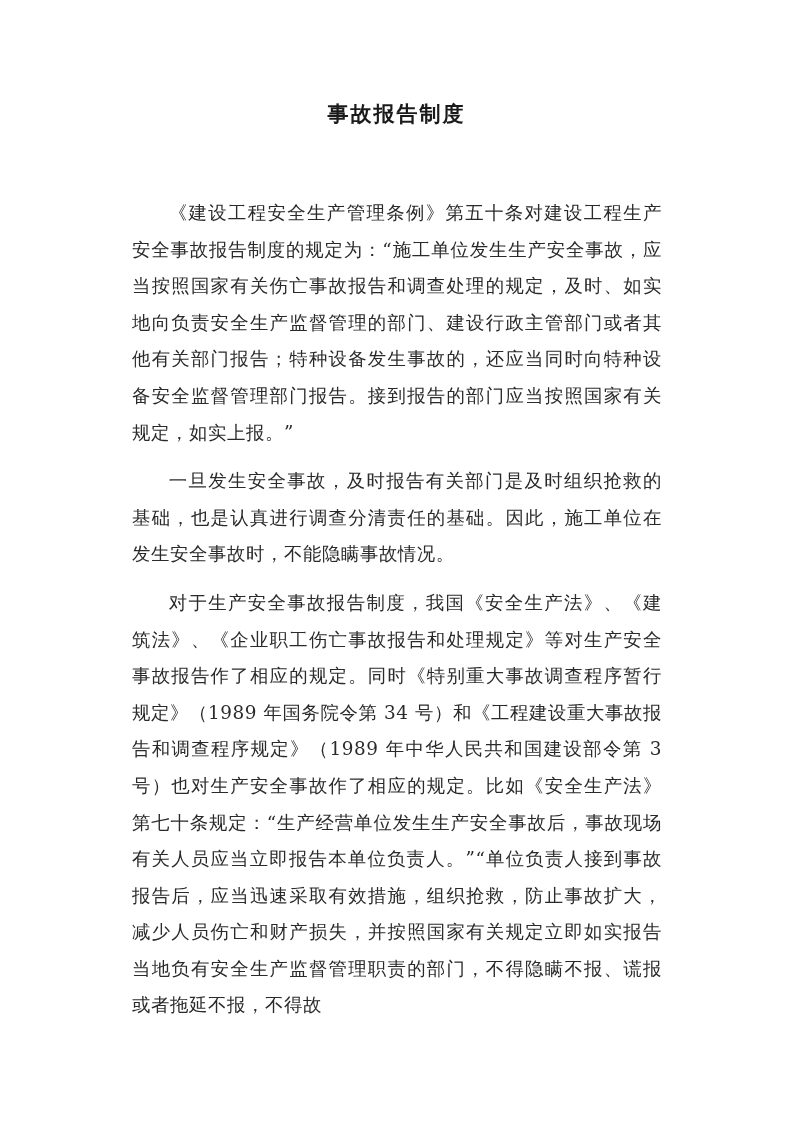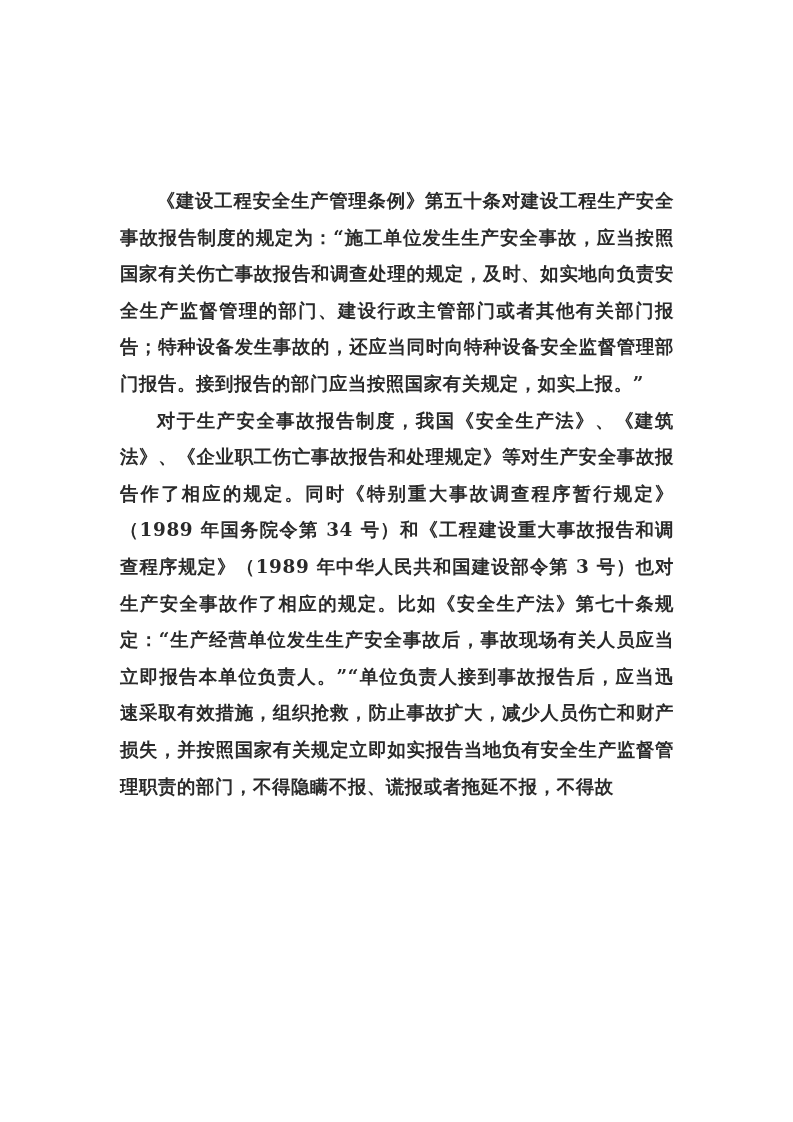--- a/index.html
+++ b/index.html
@@ -41,27 +41,28 @@
       left: 120px;
       width: 554px;
       font-size: 18.4px;
       line-height: 36.6px;
       color: #2a2a2a;
       text-align: justify;
       text-justify: inter-character;
       letter-spacing: 0.6px;
     }
     .body-text p {
-      margin: 0;
+      margin: 12px;
       padding: 0;
       text-indent: 2em;
-      font-weight: bold;
     }
   </style>
 </head>
 <body>
 
 <div class="page">
+  <div class="title">事故报告制度</div>
   <div class="body-text">
     <p>《建设工程安全生产管理条例》第五十条对建设工程生产安全事故报告制度的规定为：“施工单位发生生产安全事故，应当按照国家有关伤亡事故报告和调查处理的规定，及时、如实地向负责安全生产监督管理的部门、建设行政主管部门或者其他有关部门报告；特种设备发生事故的，还应当同时向特种设备安全监督管理部门报告。接到报告的部门应当按照国家有关规定，如实上报。”</p>
+    <p>一旦发生安全事故，及时报告有关部门是及时组织抢救的基础，也是认真进行调查分清责任的基础。因此，施工单位在发生安全事故时，不能隐瞒事故情况。</p>
     <p>对于生产安全事故报告制度，我国《安全生产法》、《建筑法》、《企业职工伤亡事故报告和处理规定》等对生产安全事故报告作了相应的规定。同时《特别重大事故调查程序暂行规定》（1989 年国务院令第 34 号）和《工程建设重大事故报告和调查程序规定》（1989 年中华人民共和国建设部令第 3 号）也对生产安全事故作了相应的规定。比如《安全生产法》第七十条规定：“生产经营单位发生生产安全事故后，事故现场有关人员应当立即报告本单位负责人。”“单位负责人接到事故报告后，应当迅速采取有效措施，组织抢救，防止事故扩大，减少人员伤亡和财产损失，并按照国家有关规定立即如实报告当地负有安全生产监督管理职责的部门，不得隐瞒不报、谎报或者拖延不报，不得故</p>
   </div>
 </div>
 
 </body></html>

